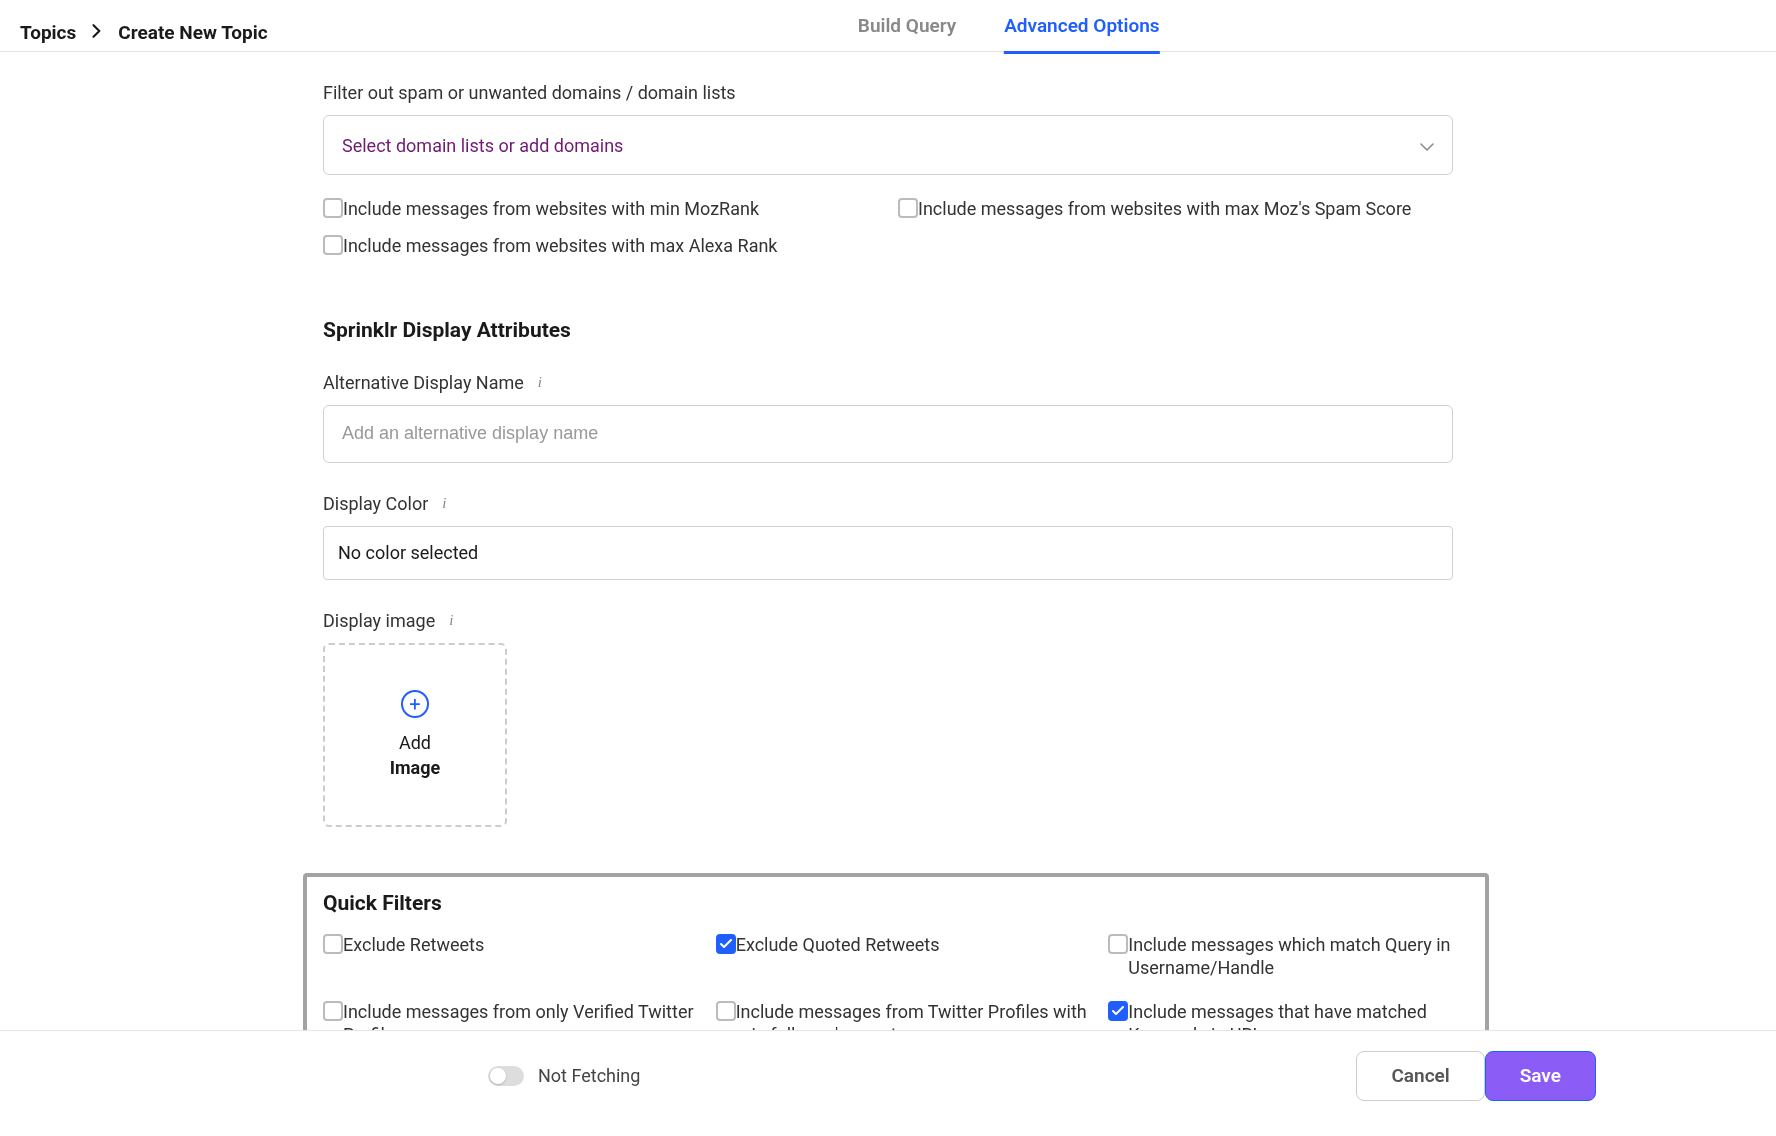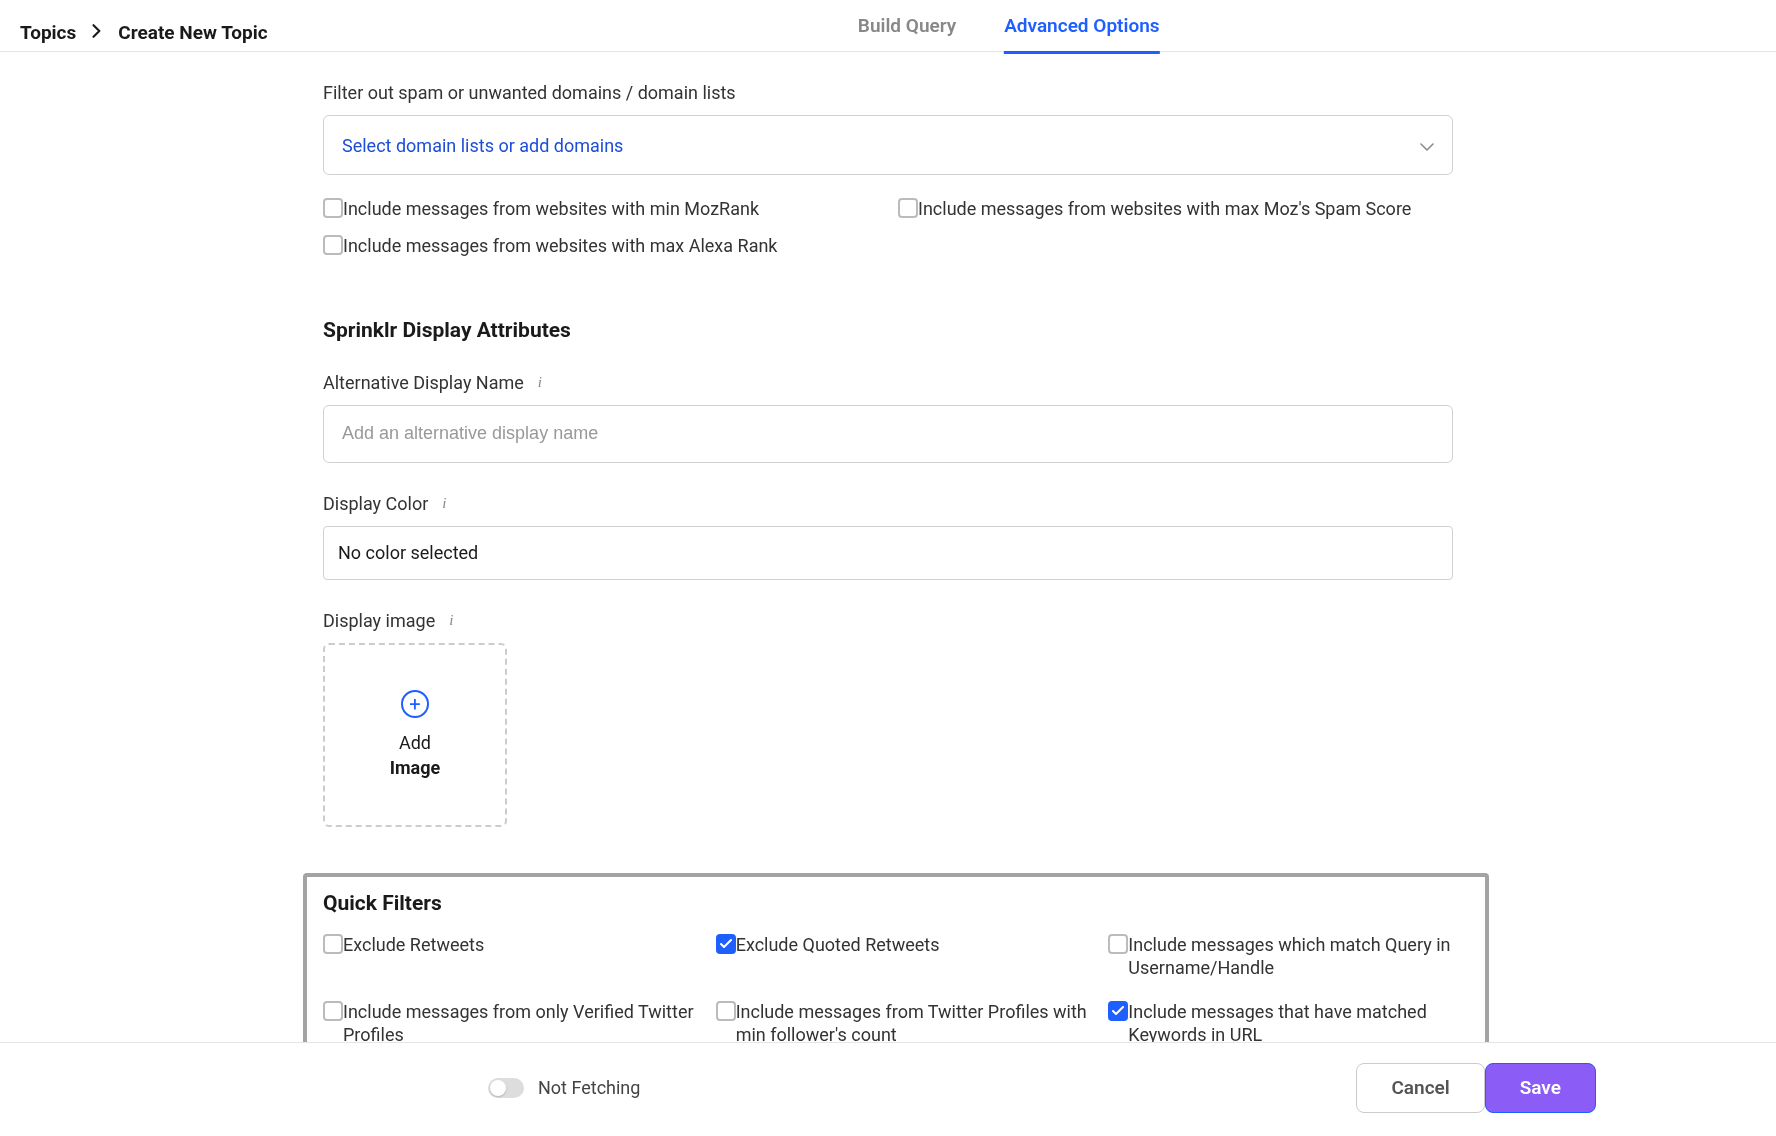--- a/index.html
+++ b/index.html
@@ -91,21 +91,21 @@
       height: 60px;
       border: 1px solid #d0d0d0;
       border-radius: 6px;
       padding: 0 18px;
       display: flex;
       align-items: center;
       justify-content: space-between;
       cursor: pointer;
     }
     .select-placeholder {
-      color: #1d4ed8;
+      color: #701a75;
       font-size: 18px;
     }
     .chevron-down {
       color: #888;
     }
     .checkbox-grid {
       margin-top: 22px;
       display: grid;
       grid-template-columns: 1fr 1fr;
       row-gap: 14px;
@@ -220,21 +220,21 @@
       margin-bottom: 18px;
     }
     .qf-grid {
       display: grid;
       grid-template-columns: 1fr 1fr 1fr;
       row-gap: 20px;
       column-gap: 20px;
     }
     .footer {
       position: fixed;
-      bottom: 4px;
+      bottom: 16px;
       left: 0;
       right: 0;
       width: 1776px;
       height: 90px;
       border-top: 1px solid #e5e5e5;
       background: #fff;
       display: flex;
       align-items: center;
       justify-content: space-between;
       padding: 0 180px 0 488px;

